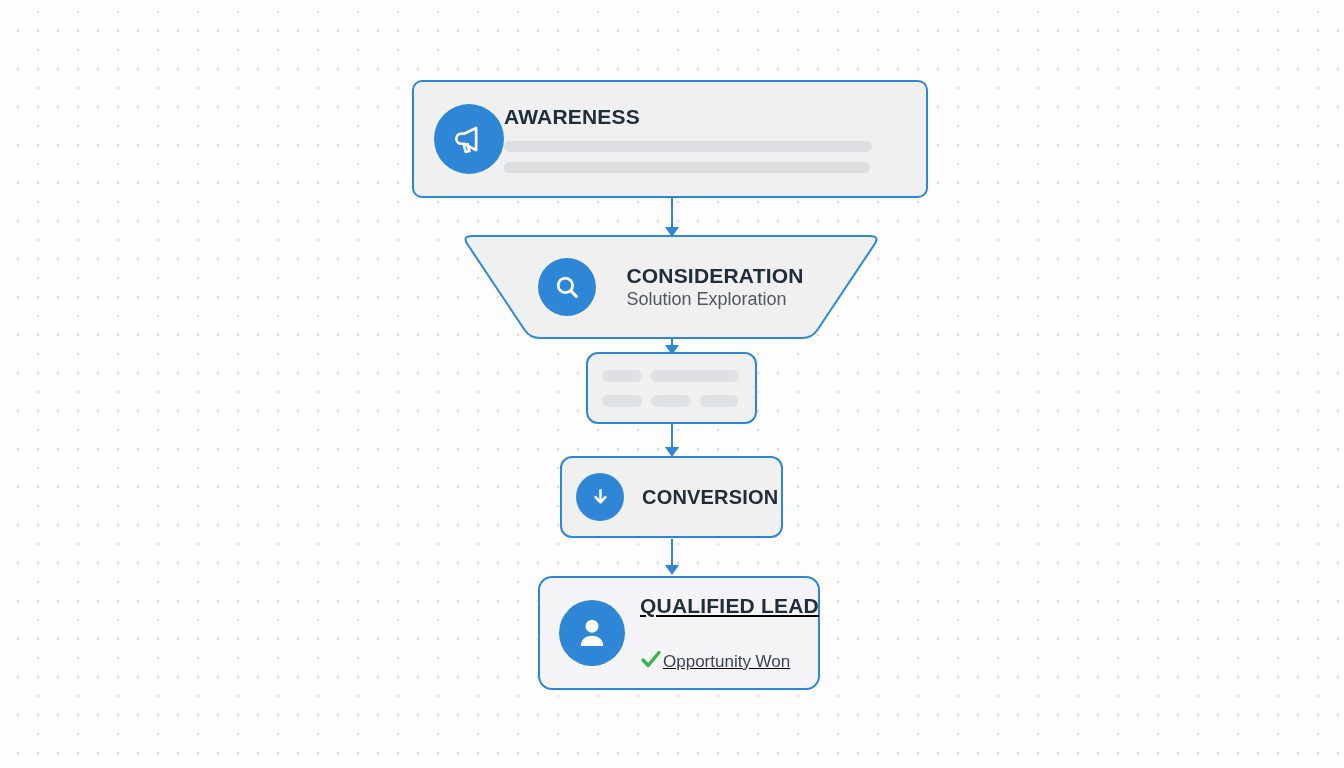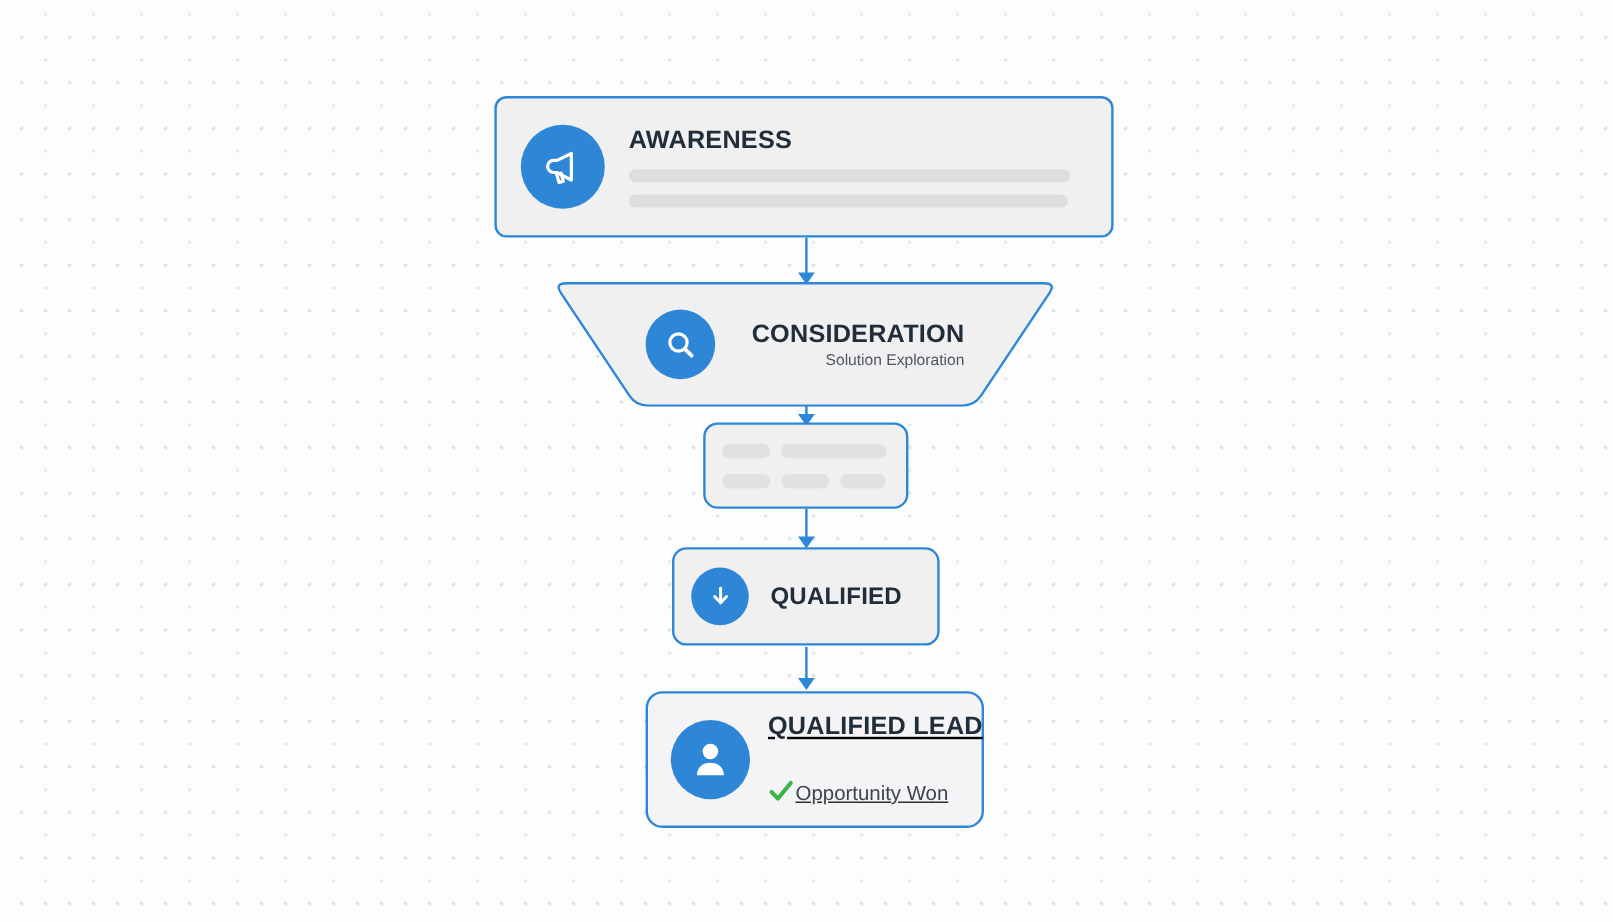--- a/index.html
+++ b/index.html
@@ -50,40 +50,40 @@
     margin-top: 28px;
   }
   .bar, .pill {
     background: #dcdee0;
     border-radius: 6px;
   }
 
   
   .awareness {
     left: 412px; top: 80px; width: 516px; height: 118px;
-    border-radius: 10px; padding: 5px 20px; gap: 20px;
+    border-radius: 10px; padding: 5px 20px; 
   }
   .awareness .icon-circle { width: 70px; height: 70px; }
   .aw-content { flex: 1; display: flex; flex-direction: column; gap: 10px; }
   .aw-content .title { font-size: 21px; margin-bottom: 2px; }
   .aw-content .bar { height: 11px; }
   .aw-bar-1 { width: 368px; }
   .aw-bar-2 { width: 366px; }
 
   
   .trapezoid { left: 461px; top: 235px; width: 420px; height: 104px; }
   .trap-svg { position: absolute; left: 0; top: 0; }
   .trap-content {
     position: absolute; inset: 0;
     display: flex; align-items: center; justify-content: center; gap: 30px;
   }
   .trapezoid .icon-circle { width: 58px; height: 58px; }
   .trap-text { display: flex; flex-direction: column; }
   .trap-text .title { font-size: 21px; }
-  .trap-text .subtitle { font-size: 13px; margin-top: 1px; text-align: right; }
+  .trap-text .subtitle { font-size: 18px; margin-top: 1px; }
 
   
   .details {
     left: 586px; top: 352px; width: 171px; height: 72px;
     border-radius: 12px; flex-direction: column;
     align-items: flex-start; justify-content: center; gap: 13px;
     padding: 0 14px;
   }
   .pill-row { display: flex; gap: 9px; }
   .pill { height: 12px; background: #dfe1e3; }
@@ -189,21 +189,21 @@
   <div class="connector c3"></div>
   <div class="arrowhead h3"></div>
 
   <div class="node box conversion">
     <div class="icon-circle">
       <svg width="27" height="27" viewBox="0 0 24 24" fill="none" stroke="#ffffff" stroke-width="2.2" stroke-linecap="round" stroke-linejoin="round">
         <line x1="12" y1="5.5" x2="12" y2="15.5"></line>
         <path d="M7.6 11.6 L12 16.3 L16.4 11.6"></path>
       </svg>
     </div>
-    <div class="title">QUALIFIED</div>
+    <div class="title">CONVERSION</div>
   </div>
 
   <div class="connector c4"></div>
   <div class="arrowhead h4"></div>
 
   <div class="node box qualified">
     <div class="icon-circle">
       <svg width="42" height="42" viewBox="0 0 24 24">
         <circle cx="12" cy="8.1" r="3.7" fill="#ffffff"></circle>
         <path d="M5.6 19.4 C5.6 15.6 8.4 13.5 12 13.5 C15.6 13.5 18.4 15.6 18.4 19.4 Z" fill="#ffffff"></path>

